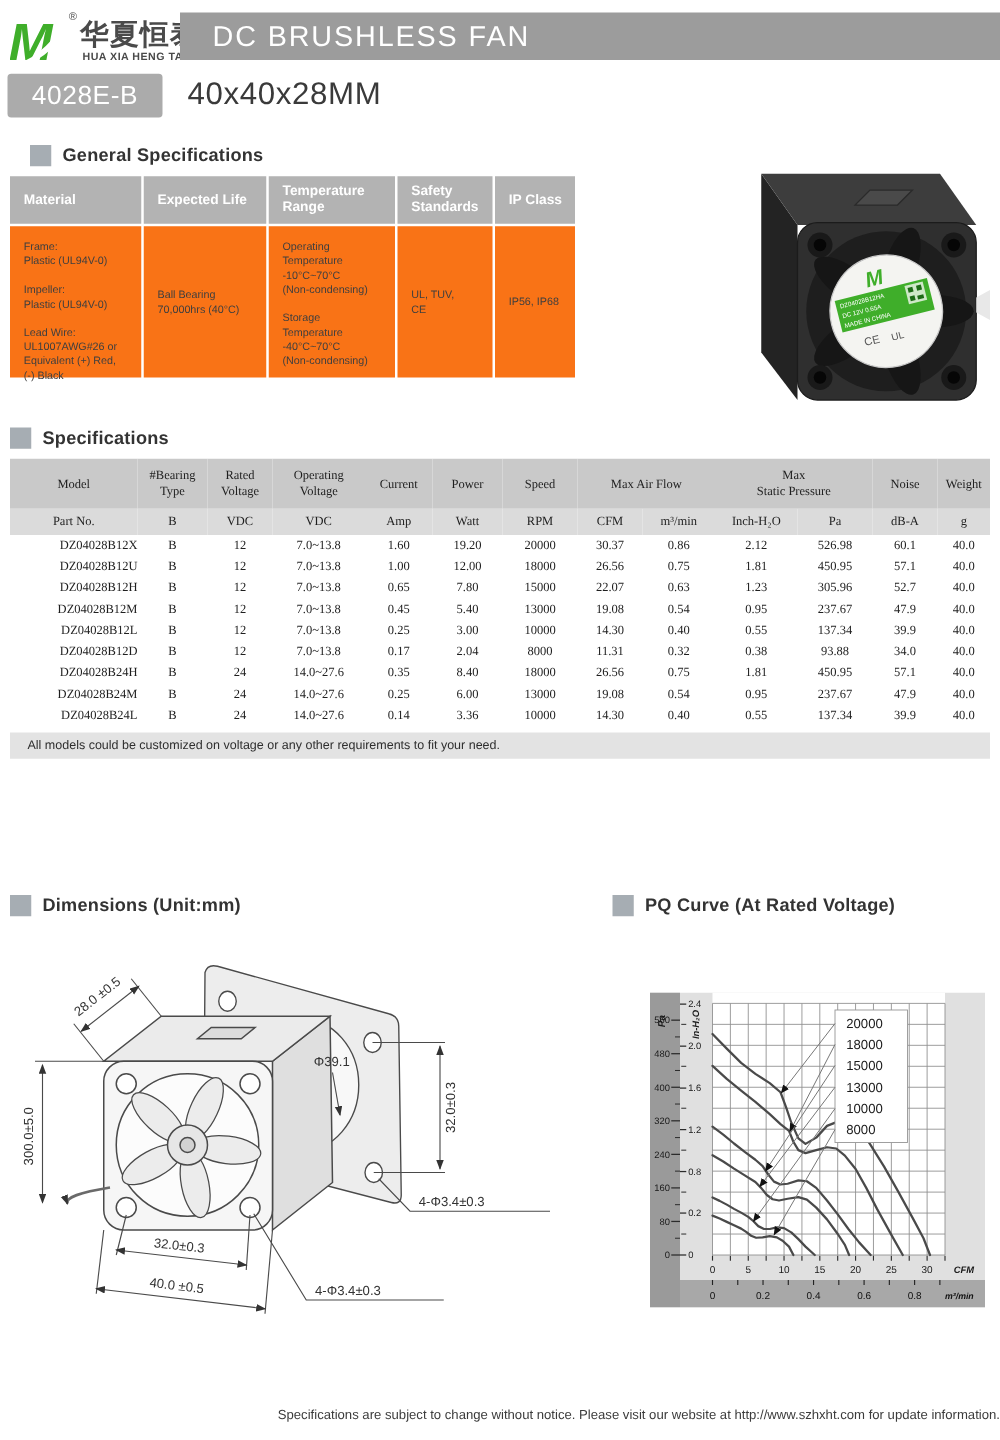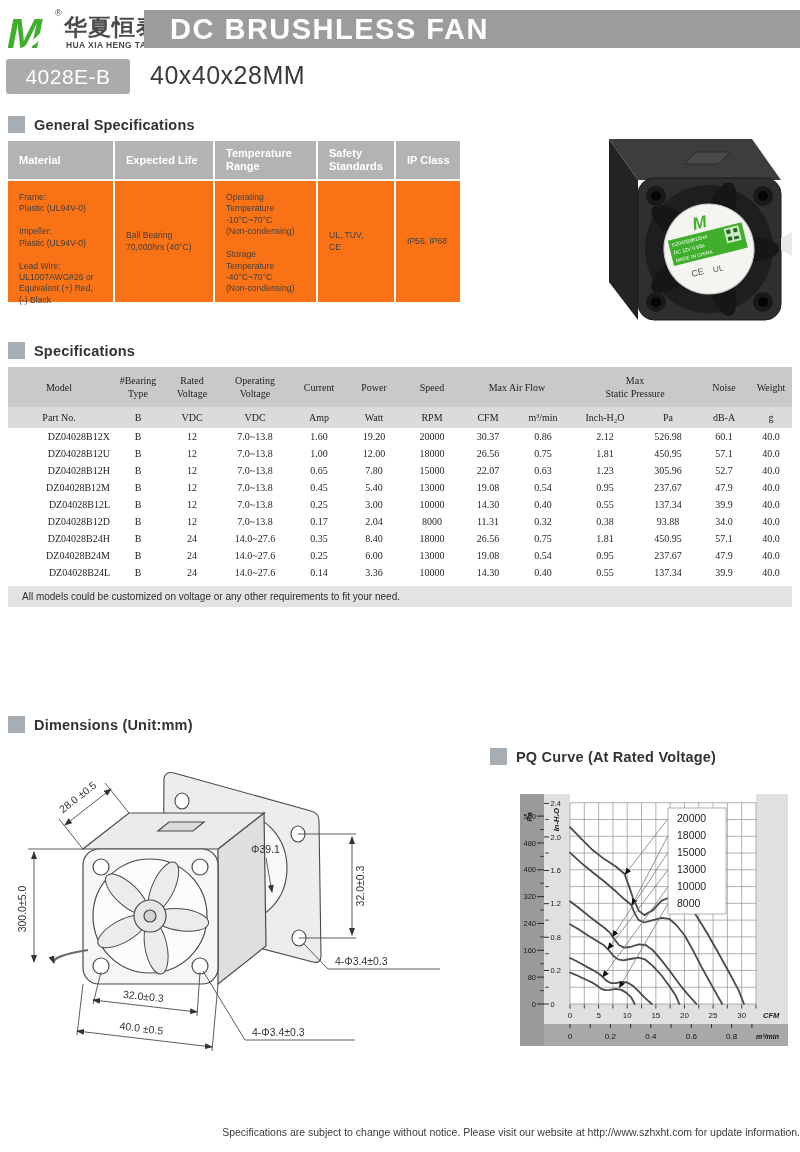--- a/index.html
+++ b/index.html
@@ -10,36 +10,36 @@
   
   .logo { position:absolute; left:8px; top:8px; width:150px; height:50px; }
   .logo-mark { position:absolute; left:0; top:2px; width:48px; height:44px; }
   .logo-cn { position:absolute; left:56px; top:4px; font-size:23px; font-weight:700;
              color:#4a4a4a; letter-spacing:1px; white-space:nowrap; }
   .logo-reg { position:absolute; left:47px; top:0px; font-size:9px; color:#4a4a4a; }
   .logo-en { position:absolute; left:58px; top:32px; font-size:8.5px; font-weight:700;
              color:#4a4a4a; letter-spacing:.4px; white-space:nowrap; }
   .banner { position:absolute; left:144px; top:10px; width:656px; height:38px;
             background:#9c9c9c; }
-  .banner span { display:block; line-height:38px; padding-left:26px; font-size:29px;
-                 font-weight:700; color:#fff; letter-spacing:1.5px; }
+  .banner span { display:block; line-height:38px; padding-left:26px; font-size:23px;
+                 font-weight:400; color:#fff; letter-spacing:1.5px; }
   .badge { position:absolute; left:6px; top:59px; width:124px; height:35px; background:#ababab;
            border-radius:3px; text-align:center; line-height:35px; font-size:21px; color:#fff;
            letter-spacing:.5px; }
   .size-label { position:absolute; left:150px; top:61px; font-size:25px; color:#3a3a3a;
                 letter-spacing:.5px; }
 
   
   .sec { position:absolute; display:flex; align-items:center; gap:9px; }
   .sec .bullet { width:17px; height:17px; background:#a6adb3; }
   .sec h2 { font-size:14.5px; font-weight:700; color:#333; letter-spacing:.2px; }
-  #sec-general { left:8px; top:116px; }
+  #sec-general { left:24px; top:116px; }
   #sec-specs   { left:8px; top:342px; }
   #sec-dim     { left:8px; top:716px; }
-  #sec-pq      { left:490px; top:748px; }
+  #sec-pq      { left:490px; top:716px; }
 
   
   .g-table { position:absolute; left:8px; top:141px; width:514px; display:flex; gap:2px; }
   .g-col { display:flex; flex-direction:column; gap:2px; }
   .g-col1{width:105px}.g-col2{width:98px}.g-col3{width:101px}.g-col4{width:76px}.g-col5{width:65px}.g-col6{width:64px}
   .g-head { height:38px; background:#b3b3b3; color:#fff; font-size:11px; font-weight:700;
             display:flex; align-items:center; padding-left:11px; line-height:1.15; }
   .g-body { height:121px; background:#f97316; font-size:8.6px; line-height:1.33; color:#3f3f3f;
             padding:11px 4px 8px 11px; white-space:pre-line; display:flex; }
   .g-col2 .g-body,.g-col4 .g-body,.g-col5 .g-body,.g-col6 .g-body { align-items:center; padding-top:0; padding-bottom:0; }

